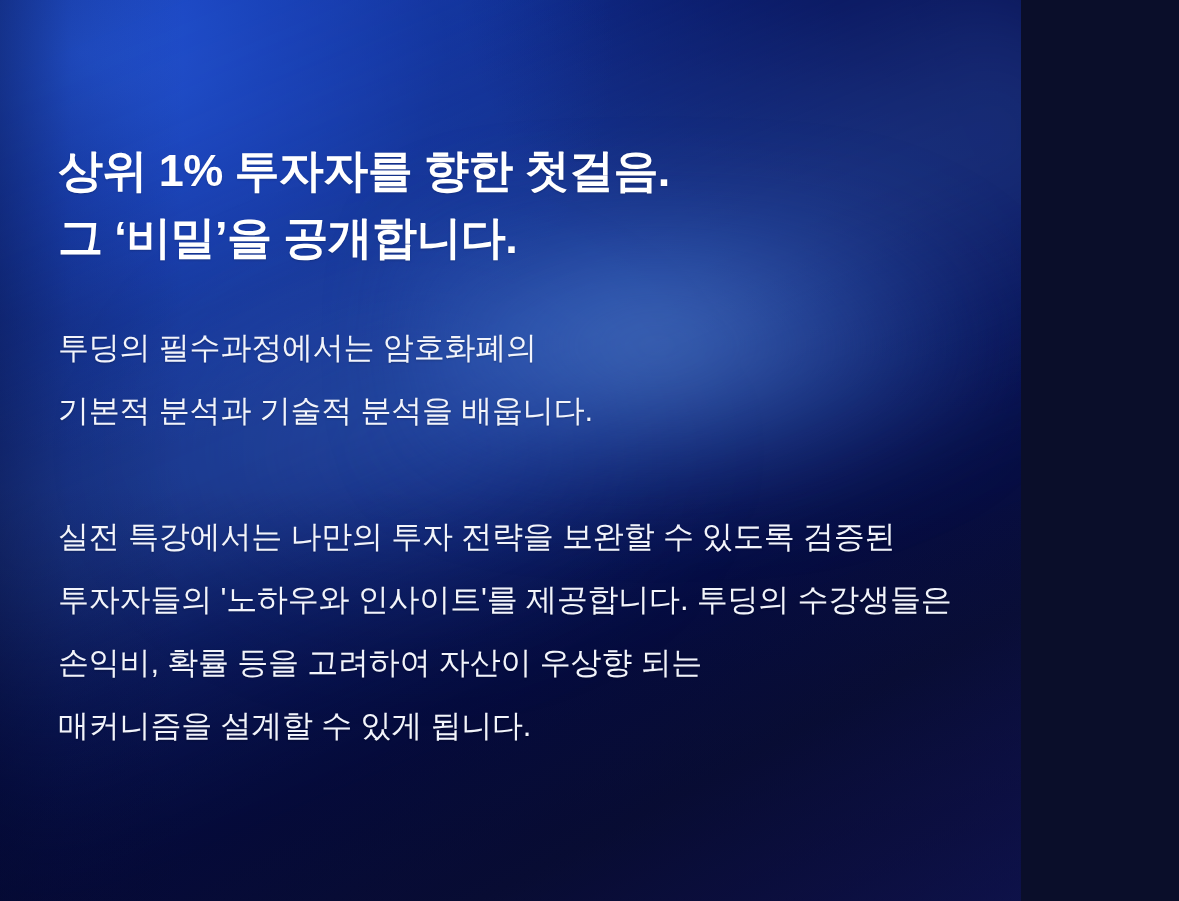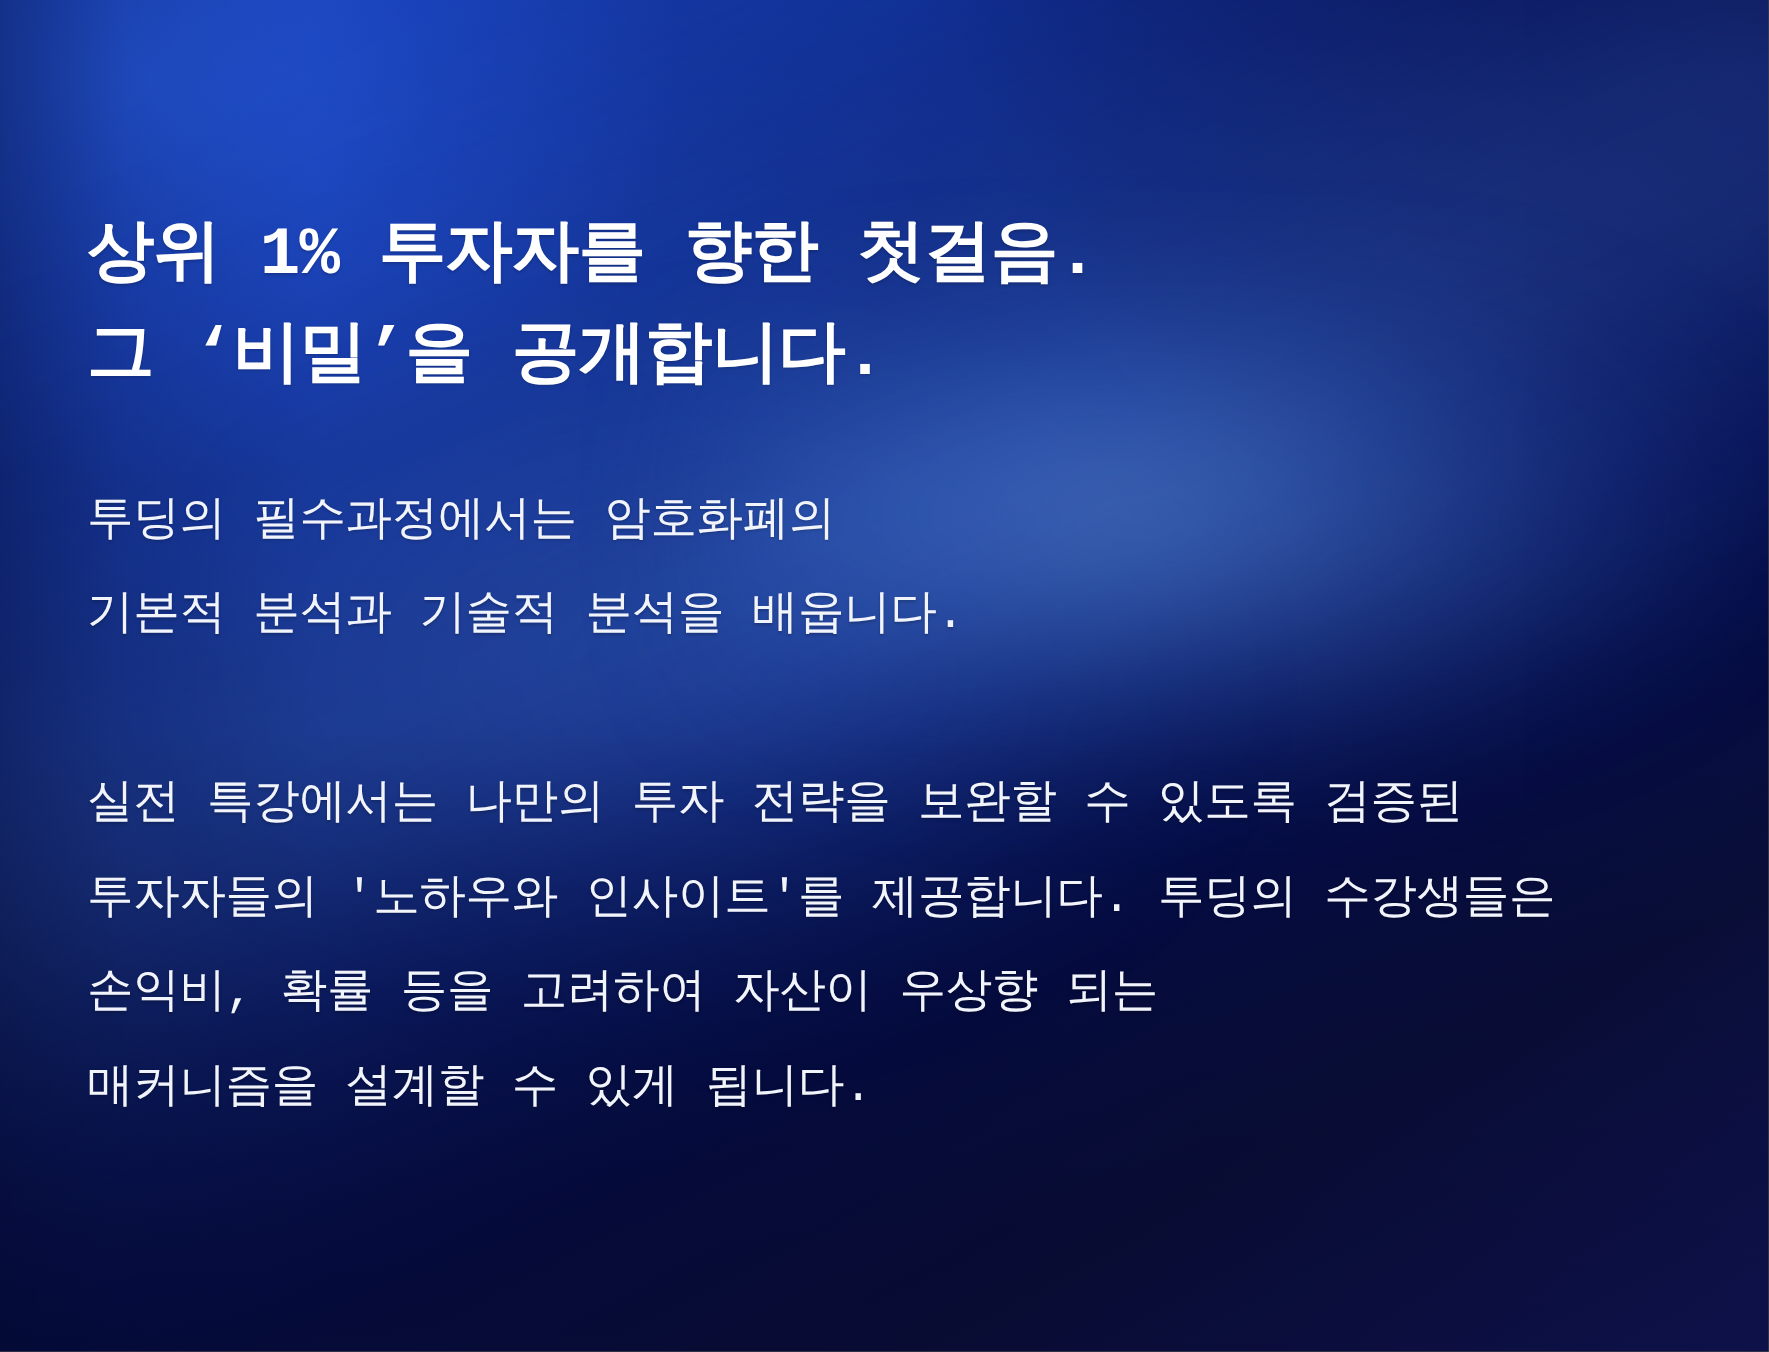--- a/index.html
+++ b/index.html
@@ -4,25 +4,25 @@
 <title>Promo Banner</title>
 <style>
   html, body {
     margin: 0;
     padding: 0;
     background: #0a0e2a;
   }
 
   .banner {
     position: relative;
-    width: 1179px;
+    width: 1021px;
     height: 901px;
     overflow: hidden;
-    background-color: #737373;
-    font-family: Liberation Mono, monospace;
+    background-color: #3b82f6;
+    font-family: Liberation Sans, sans-serif;
     -webkit-font-smoothing: antialiased;
   }
 
   
   .bg-base {
     position: absolute;
     inset: 0;
     background:
       linear-gradient(152deg,
         #1a44be 0%,

